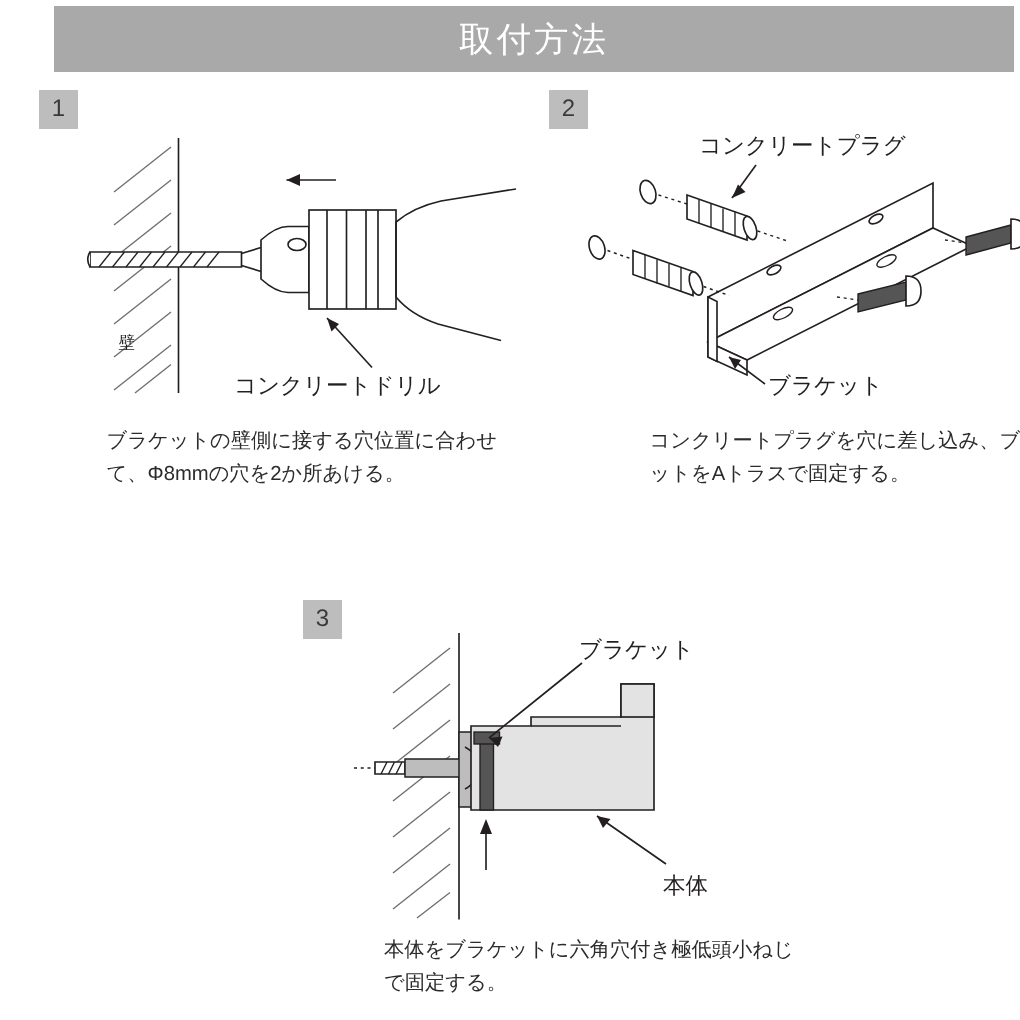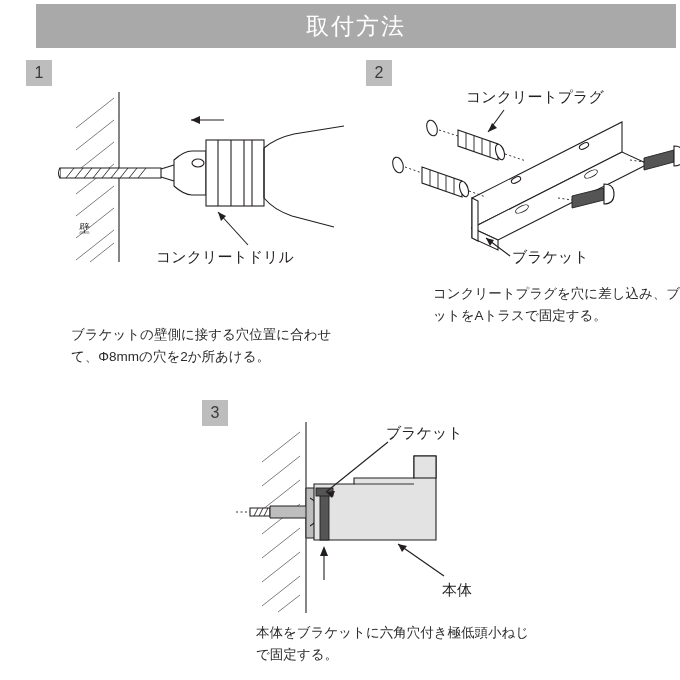--- a/index.html
+++ b/index.html
@@ -60,21 +60,21 @@
   #fig-3 { left: 220px; top: 420px; width: 300px; height: 190px; }
 
   
   .caption {
     position: absolute;
     font-size: 13.5px;
     line-height: 22px;
     color: #2b2b2b;
     white-space: pre-line;
   }
-  #cap-1 { left: 55px;  top: 283px; width: 270px; margin-top: 41px; }
+  #cap-1 { left: 55px;  top: 283px; width: 270px; }
   #cap-2 { left: 383px; top: 283px; width: 280px; margin-left: 34px; }
   #cap-3 { left: 240px; top: 622px; width: 280px; font-family: Liberation Serif, serif; }
 
   svg { display: block; overflow: visible; }
   .ln   { fill: none; stroke: #231f20; stroke-width: 1.1; }
   .ln-t { fill: none; stroke: #231f20; stroke-width: 0.9; }
   .ln-h { fill: none; stroke: #6f6f6f; stroke-width: 0.9; }
   .fill-w { fill: #ffffff; stroke: #231f20; stroke-width: 1.1; }
   .fill-lg { fill: #e3e3e3; stroke: #231f20; stroke-width: 1.1; }
   .fill-mg { fill: #bdbdbd; stroke: #231f20; stroke-width: 1; }

